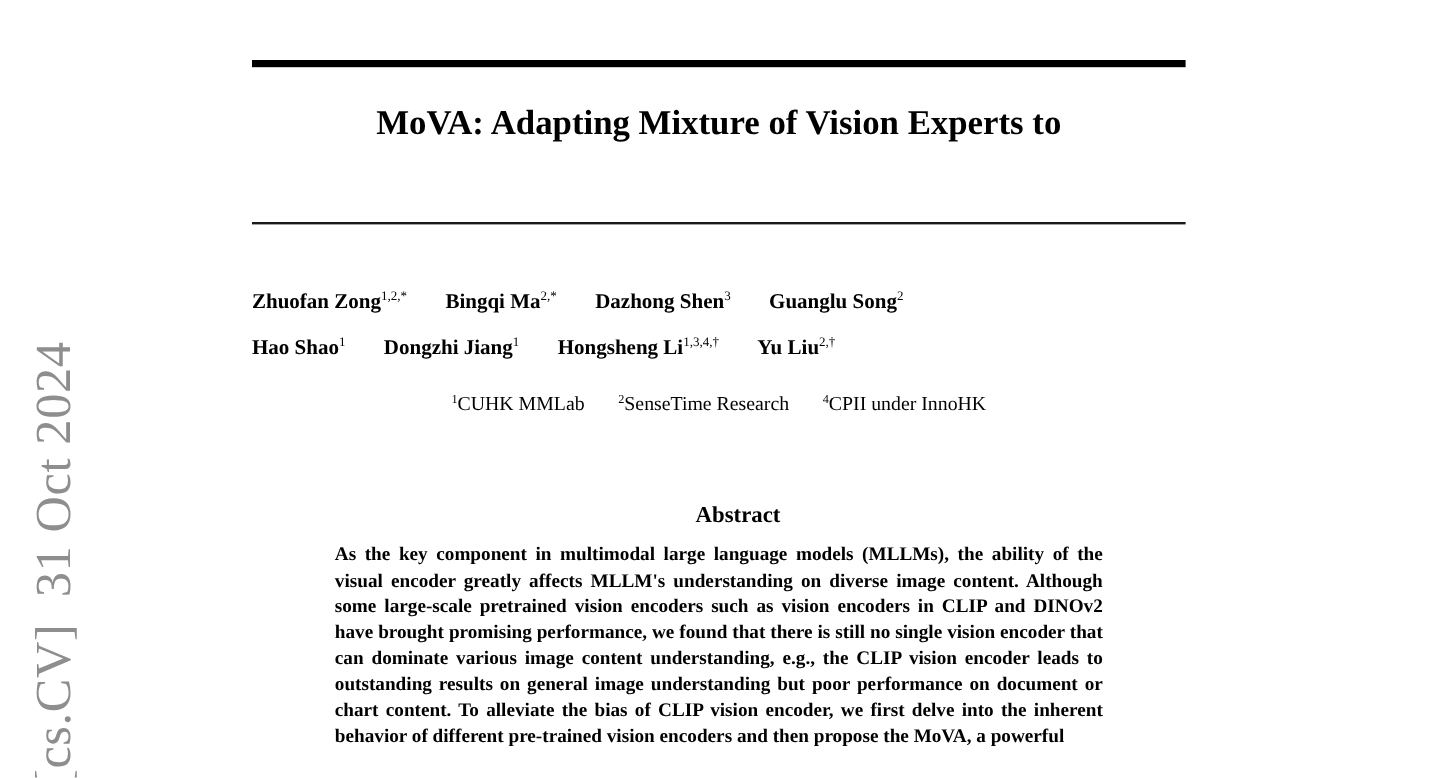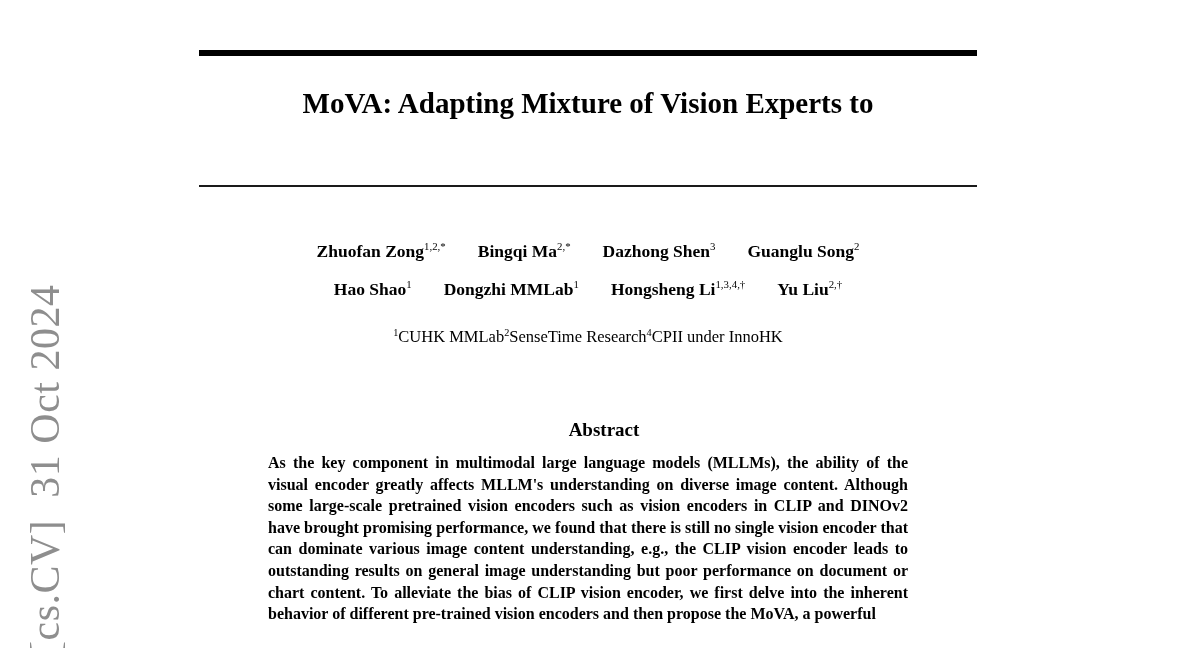--- a/index.html
+++ b/index.html
@@ -22,21 +22,21 @@
     transform: rotate(-90deg);
     transform-origin: 0 0;
     font-size: 42px;
     line-height: 47px;
     color: #8e8e8e;
     white-space: pre;
     letter-spacing: 0.5px;
   }
   .content {
     position: absolute;
-    left: 199px;
+    left: 210px;
     top: 0;
     width: 778px;
     height: 492px;
   }
   .rule-thick {
     position: absolute;
     top: 50px;
     left: 0;
     width: 778px;
     height: 6px;
@@ -60,21 +60,20 @@
     font-size: 29px;
     line-height: 38px;
     font-weight: bold;
   }
   .title-line { display: block; }
   .authors-row {
     position: absolute;
     left: 0;
     width: 778px;
     display: flex;
-    justify-content: center;
     gap: 32px;
     font-size: 17.5px;
     line-height: 22px;
     font-weight: bold;
     white-space: nowrap;
   }
   .authors-row-1 { top: 240px; }
   .authors-row-2 { top: 278px; }
   .sup {
     vertical-align: super;
@@ -82,20 +81,21 @@
     font-weight: normal;
     line-height: 0;
   }
   .affiliations {
     position: absolute;
     top: 326px;
     left: 0;
     width: 778px;
     display: flex;
     justify-content: center;
+    gap: 28px;
     font-size: 16.5px;
     line-height: 22px;
     white-space: nowrap;
   }
   .abstract-heading {
     position: absolute;
     top: 402px;
     left: 0;
     width: 778px;
     margin: 16px;
@@ -133,21 +133,21 @@
 
   <div class="authors-row authors-row-1">
     <span class="author"><span>Zhuofan Zong</span><span class="sup">1,2,*</span></span>
     <span class="author"><span>Bingqi Ma</span><span class="sup">2,*</span></span>
     <span class="author"><span>Dazhong Shen</span><span class="sup">3</span></span>
     <span class="author"><span>Guanglu Song</span><span class="sup">2</span></span>
   </div>
 
   <div class="authors-row authors-row-2">
     <span class="author"><span>Hao Shao</span><span class="sup">1</span></span>
-    <span class="author"><span>Dongzhi MMLab</span><span class="sup">1</span></span>
+    <span class="author"><span>Dongzhi Jiang</span><span class="sup">1</span></span>
     <span class="author"><span>Hongsheng Li</span><span class="sup">1,3,4,†</span></span>
     <span class="author"><span>Yu Liu</span><span class="sup">2,†</span></span>
   </div>
 
   <div class="affiliations">
     <span class="affiliation"><span class="sup">1</span><span>CUHK MMLab</span></span>
     <span class="affiliation"><span class="sup">2</span><span>SenseTime Research</span></span>
     <span class="affiliation"><span class="sup">4</span><span>CPII under InnoHK</span></span>
   </div>
 

